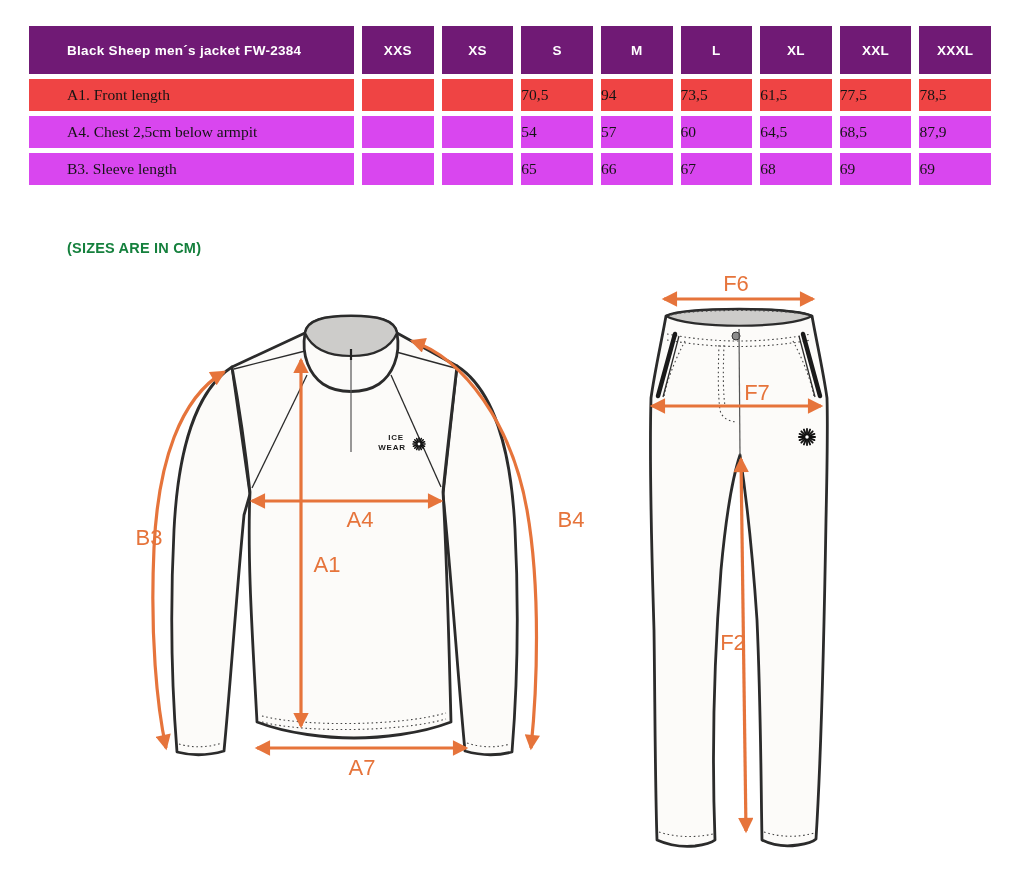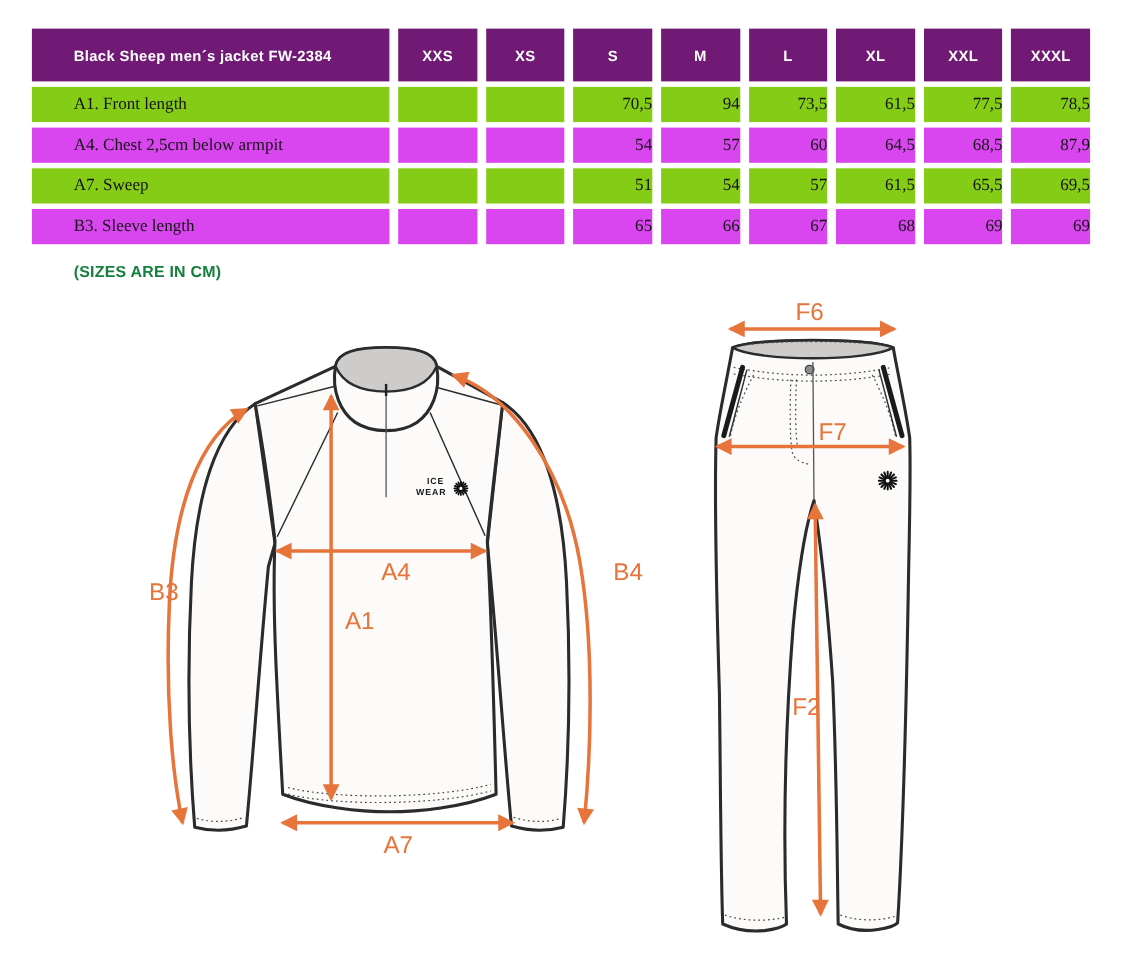--- a/index.html
+++ b/index.html
@@ -12,25 +12,25 @@
   table.size-table{
     width:100%;border-collapse:separate;border-spacing:8px 5px;table-layout:fixed;
   }
   col.c-label{width:325px;}
   .size-table th{
     background:#701a75;color:#ffffff;font-weight:bold;font-size:13.5px;
     height:48px;text-align:center;letter-spacing:.3px;padding:0;
   }
   .size-table th.title{text-align:left;padding-left:38px;}
   .size-table td{
-    height:32px;padding:0;text-align:right;color:#141414;
+    height:32px;padding:0;text-align:left;color:#141414;
     font-family:"Liberation Serif",serif;font-size:15.5px;
   }
   .size-table td.label{text-align:left;padding-left:38px;}
-  tr.row-dark td{background:#84cc16;}
+  tr.row-dark td{background:#ef4444;}
   tr.row-light td{background:#d946ef;}
   
   .cm-note{
     position:absolute;left:67px;top:240px;color:#15803d;
     font-size:14.5px;font-weight:bold;letter-spacing:.2px;
   }
   
   svg.diagram{position:absolute;left:0;top:0;}
   .garment{fill:#FCFBF9;stroke:#2B2B2B;stroke-width:2.8;stroke-linejoin:round;}
   .grayfill{fill:#CDCCCA;stroke:#2B2B2B;stroke-width:2.2;stroke-linejoin:round;}
@@ -88,31 +88,20 @@
       <tr class="row-light">
         <td class="label">A4. Chest 2,5cm below armpit</td>
         <td></td>
         <td></td>
         <td>54</td>
         <td>57</td>
         <td>60</td>
         <td>64,5</td>
         <td>68,5</td>
         <td>87,9</td>
-      </tr>
-      <tr class="row-dark">
-        <td class="label">A7. Sweep</td>
-        <td></td>
-        <td></td>
-        <td>51</td>
-        <td>54</td>
-        <td>57</td>
-        <td>61,5</td>
-        <td>65,5</td>
-        <td>69,5</td>
       </tr>
       <tr class="row-light">
         <td class="label">B3. Sleeve length</td>
         <td></td>
         <td></td>
         <td>65</td>
         <td>66</td>
         <td>67</td>
         <td>68</td>
         <td>69</td>

